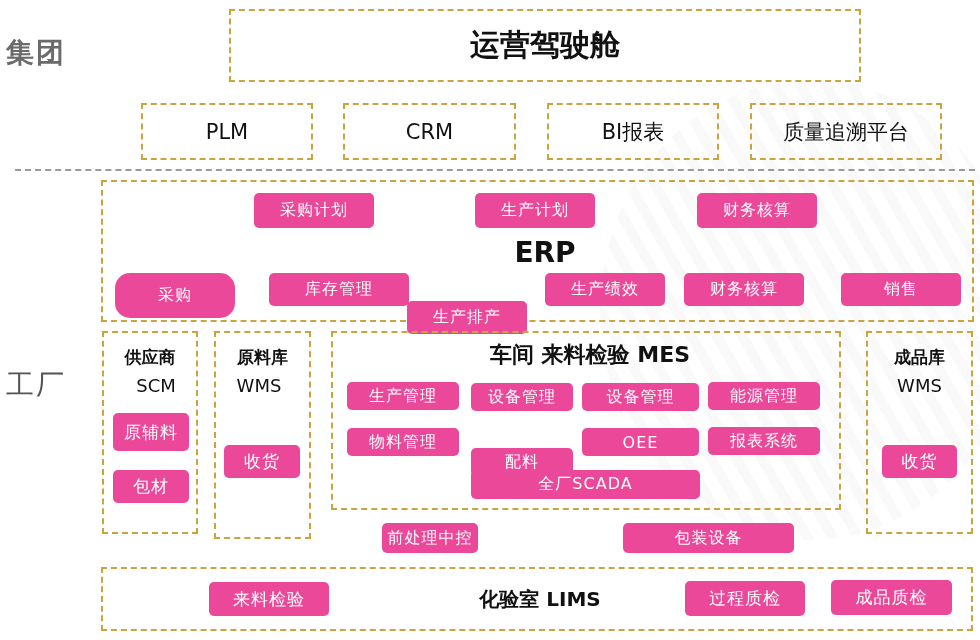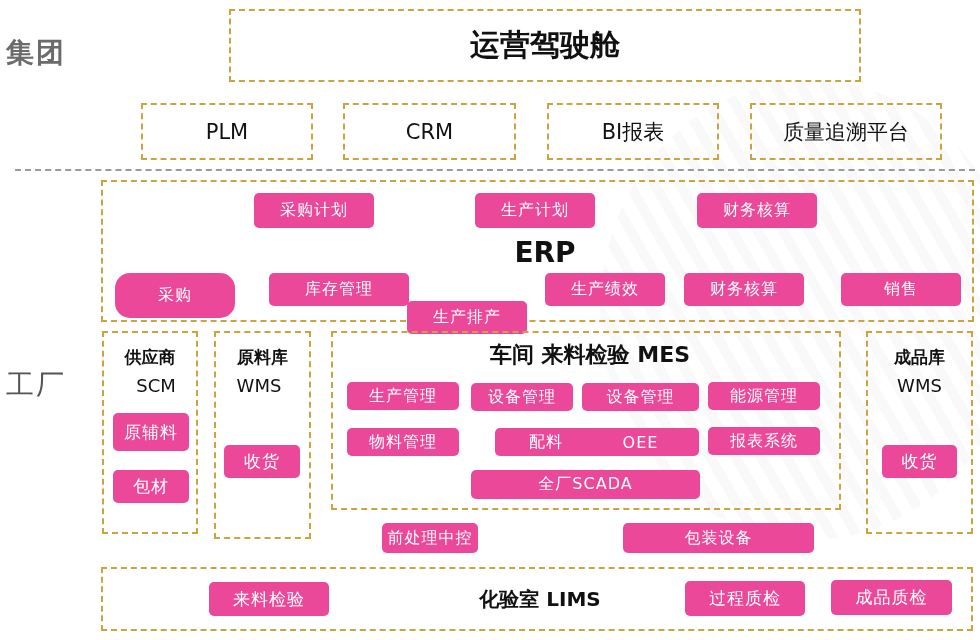--- a/index.html
+++ b/index.html
@@ -81,30 +81,30 @@
 <div class="block-sub" style="left:214px;top:375px;width:90px;">WMS</div>
 <div class="btn" style="left:224px;top:445px;width:76px;height:33px;font-size:17px;">收货</div>
 
 <div class="abs dbox" style="left:331px;top:331px;width:510px;height:179px;"></div>
 <div class="block-title" style="left:420px;top:340px;width:340px;font-size:22px;">车间 来料检验 MES</div>
 <div class="btn" style="left:347px;top:382px;width:112px;height:28px;">生产管理</div>
 <div class="btn" style="left:471px;top:383px;width:102px;height:28px;">设备管理</div>
 <div class="btn" style="left:582px;top:383px;width:117px;height:28px;">设备管理</div>
 <div class="btn" style="left:708px;top:382px;width:112px;height:28px;">能源管理</div>
 <div class="btn" style="left:347px;top:428px;width:112px;height:28px;">物料管理</div>
-<div class="btn" style="left:471px;top:428px;width:102px;height:28px;margin-left:24px;">配料</div>
+<div class="btn" style="left:471px;top:448px;width:102px;height:28px;">配料</div>
 <div class="btn" style="left:582px;top:428px;width:117px;height:28px;">OEE</div>
 <div class="btn" style="left:708px;top:427px;width:112px;height:28px;font-family:Liberation Serif, serif;">报表系统</div>
 <div class="btn" style="left:471px;top:470px;width:229px;height:29px;">全厂SCADA</div>
 
 <div class="abs dbox" style="left:866px;top:331px;width:107px;height:203px;"></div>
 <div class="block-title" style="left:866px;top:346px;width:107px;font-size:17px;">成品库</div>
 <div class="block-sub" style="left:866px;top:375px;width:107px;">WMS</div>
 <div class="btn" style="left:882px;top:445px;width:75px;height:33px;font-size:17px;">收货</div>
 
 <div class="btn" style="left:382px;top:523px;width:96px;height:30px;">前处理中控</div>
-<div class="btn" style="left:623px;top:523px;width:191px;height:30px;">包装设备</div>
+<div class="btn" style="left:623px;top:523px;width:171px;height:30px;">包装设备</div>
 
 <div class="abs dbox" style="left:101px;top:567px;width:872px;height:64px;"></div>
 <div class="block-title" style="left:440px;top:586px;width:200px;font-size:20px;">化验室 LIMS</div>
 <div class="btn" style="left:209px;top:582px;width:120px;height:34px;font-size:17px;">来料检验</div>
 <div class="btn" style="left:685px;top:581px;width:120px;height:35px;font-size:17px;">过程质检</div>
 <div class="btn" style="left:831px;top:580px;width:121px;height:35px;font-size:17px;">成品质检</div>
 
 </body></html>

